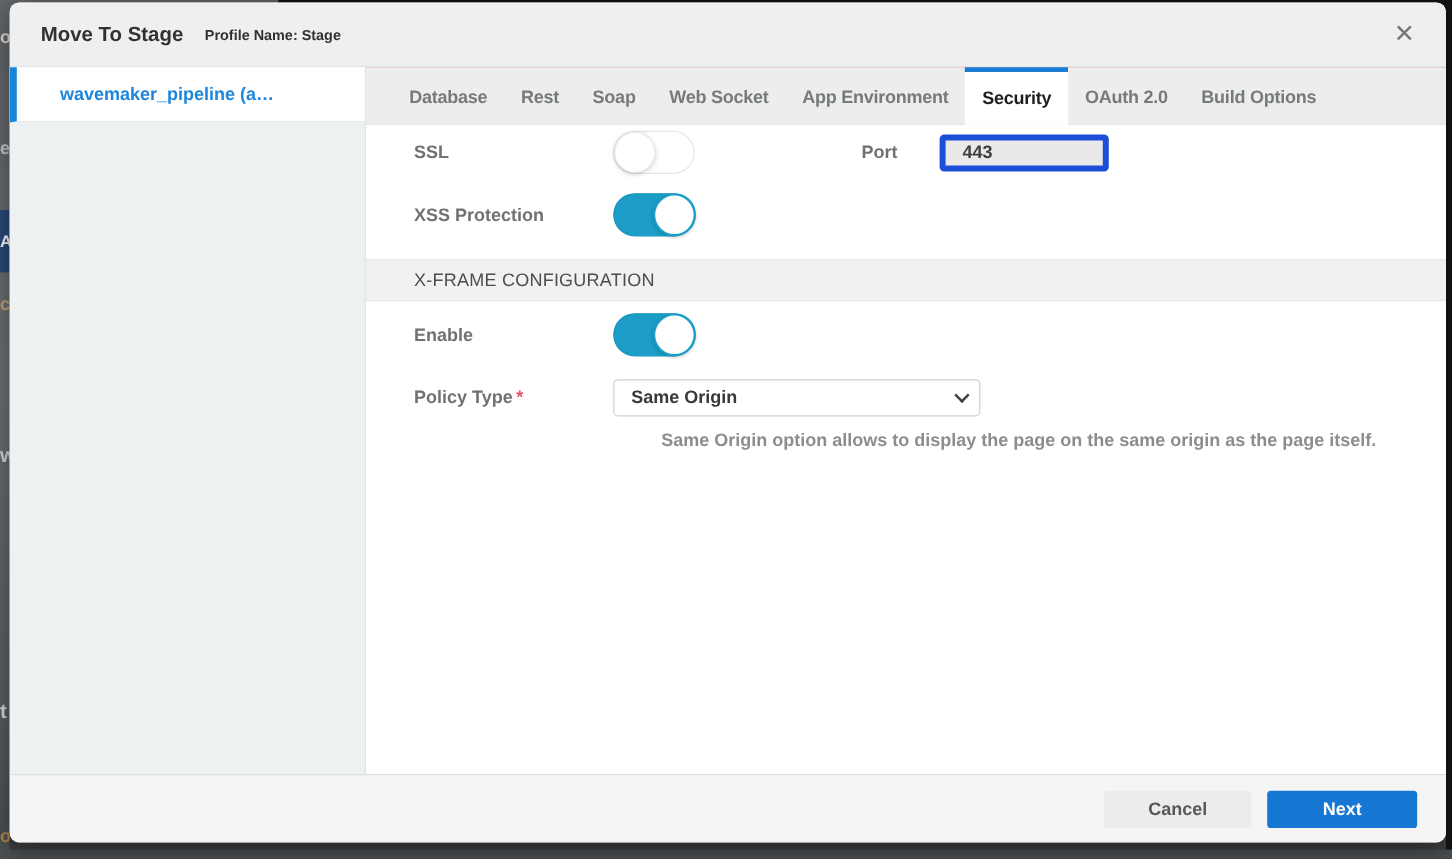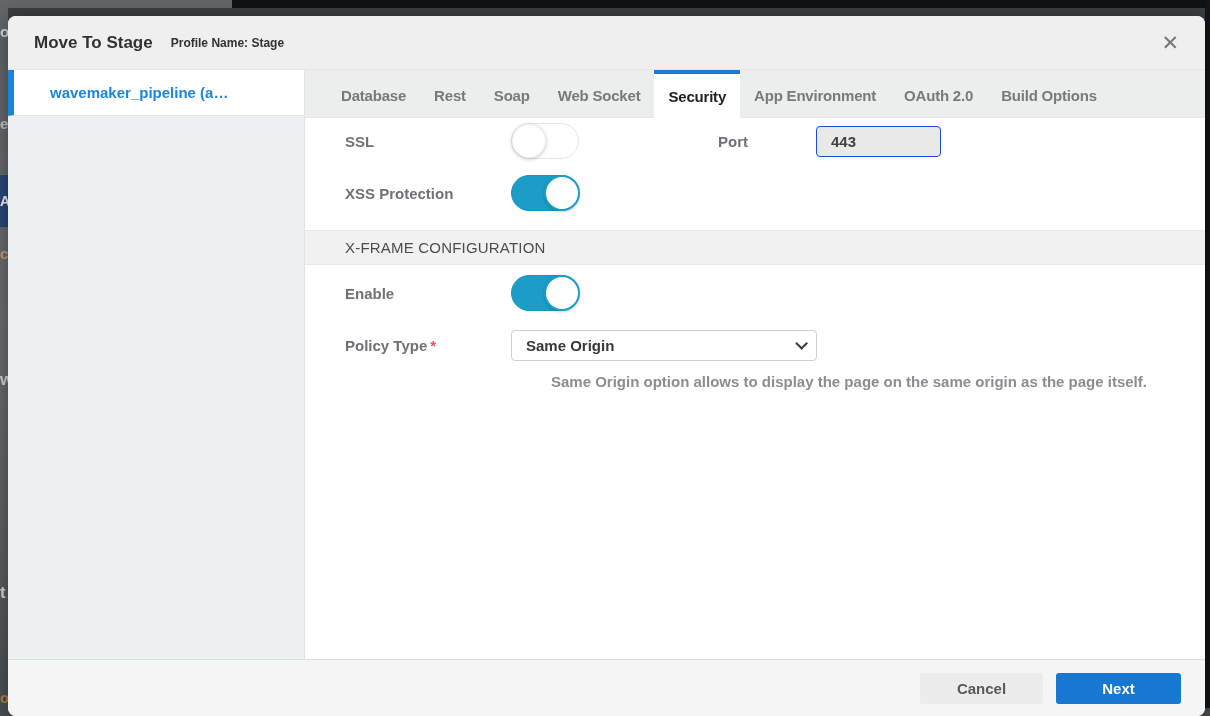--- a/index.html
+++ b/index.html
@@ -24,21 +24,21 @@
     background:#2c4a7c; width:8px; height:52px; color:#fff;
     display:flex; align-items:center; padding-top:0; font-size:14px;
   }
   .backdrop-top { position:absolute; left:232px; top:0; right:0; height:8px; background:#111214; z-index:1; }
   .backdrop-top-left { position:absolute; left:0; top:0; width:232px; height:8px; background:#63676a; z-index:0; }
   .backdrop-right { position:absolute; right:0; top:0; width:5px; height:716px; background:#141517; z-index:1; }
   .backdrop-bottom { position:absolute; left:0; bottom:0; width:1210px; height:8px; background:#4a4e50; z-index:1; }
 
   
   .modal {
-    position:absolute; left:8px; top:16px; width:1197px; height:700px;
+    position:absolute; left:8px; top:2px; width:1197px; height:700px;
     background:#fff; border-radius:8px; overflow:hidden; z-index:2;
     display:flex; flex-direction:column;
     box-shadow:0 4px 24px rgba(0,0,0,.45);
   }
 
   
   .modal-header {
     height:54px; flex:0 0 54px; background:#f0efef; border-bottom:1px solid #e4e4e4;
     display:flex; align-items:center; padding:0 26px;
   }
@@ -103,22 +103,22 @@
   }
   .toggle.on { background:#1b9dc7; border:1px solid #1795be; }
   .toggle.on .knob {
     width:36px; height:36px; right:-2px; top:-1px; border:2px solid #1b9dc7;
     box-shadow:0 1px 3px rgba(0,0,0,.2);
   }
 
   
   .port-label { margin-left:139px; font-size:15px; color:#6f7274; font-weight:bold; }
   .port-input {
-    margin-left:68px; width:125px; height:31px; background:#e9e9e9;
-    border:1px solid #1d4ed8; border-radius:4px; padding:0 14px;
+    margin-left:35px; width:141px; height:31px; background:#e9e9e9;
+    border:5px solid #1d4ed8; border-radius:4px; padding:0 14px;
     font-size:15px; font-weight:bold; color:#3c3e40;
     font-family:"Liberation Sans","DejaVu Sans",sans-serif;
   }
 
   
   .section-header {
     height:35px; background:#f1f1f1; border-top:1px solid #e9e9e9; border-bottom:1px solid #e9e9e9;
     display:flex; align-items:center; padding-left:40px; margin:19px 0 10px 0;
   }
   .section-title { font-size:15px; color:#4b4e50; letter-spacing:0.2px; }
@@ -184,22 +184,22 @@
       </div>
     </div>
 
     <div class="main">
 
       <div class="tabbar">
         <div class="tab">Database</div>
         <div class="tab">Rest</div>
         <div class="tab">Soap</div>
         <div class="tab">Web Socket</div>
+        <div class="tab">App Environment</div>
         <div class="tab active">Security</div>
-        <div class="tab">App Environment</div>
         <div class="tab">OAuth 2.0</div>
         <div class="tab">Build Options</div>
       </div>
 
       <div class="content">
 
         <div class="form-row">
           <span class="form-label">SSL</span>
           <div class="toggle off">
             <span class="knob"></span>

